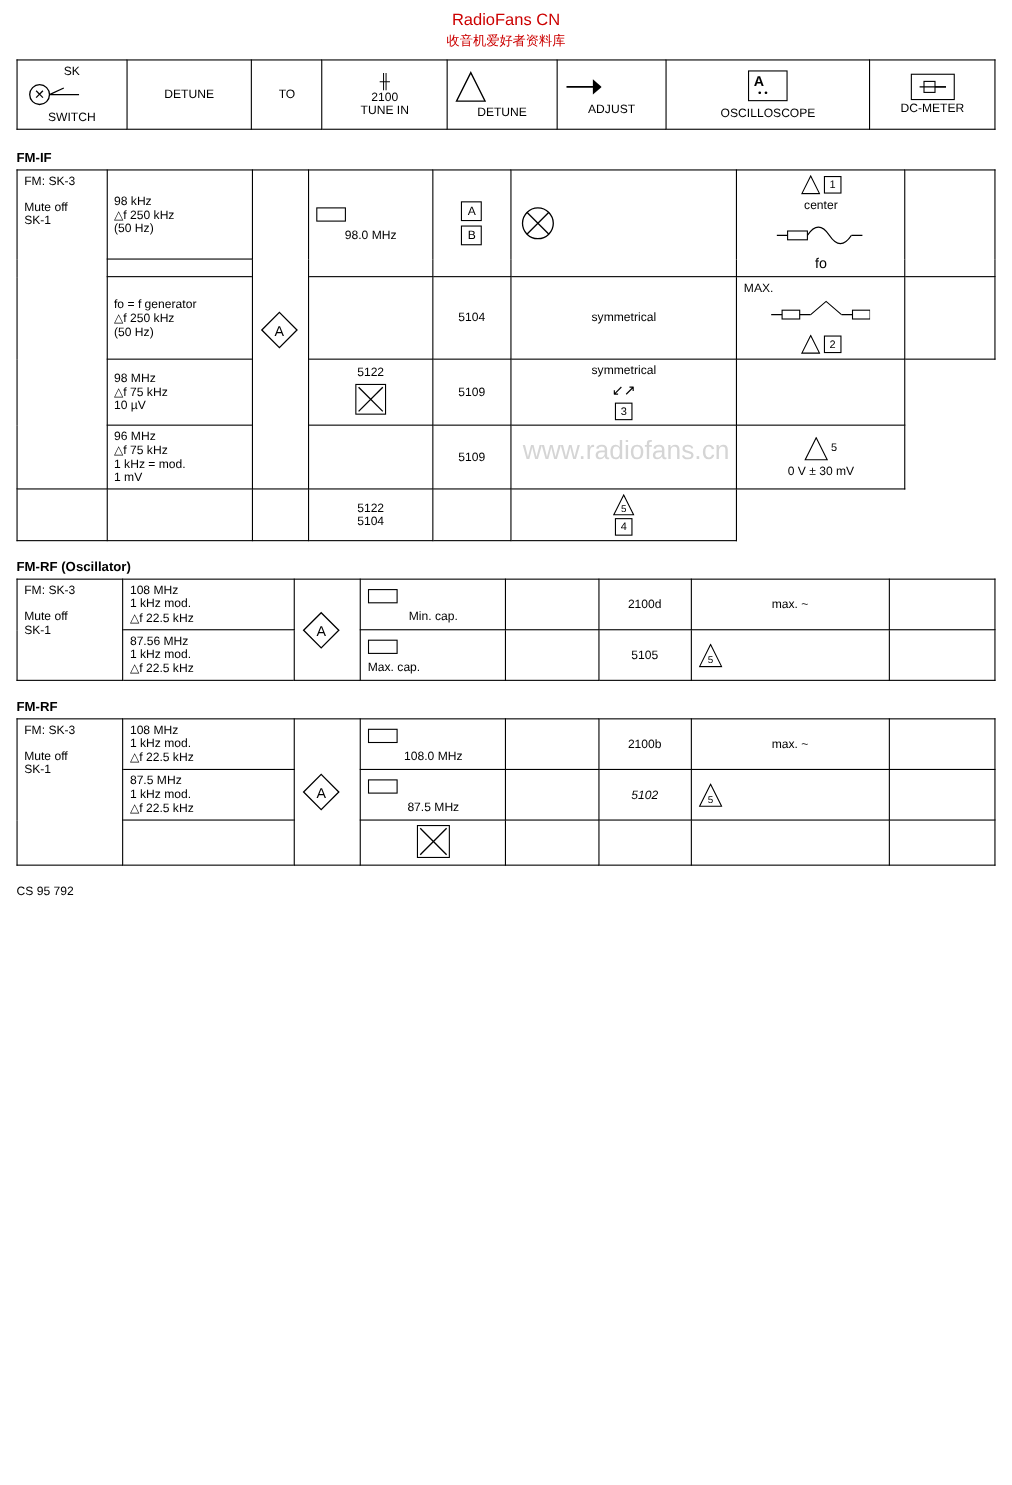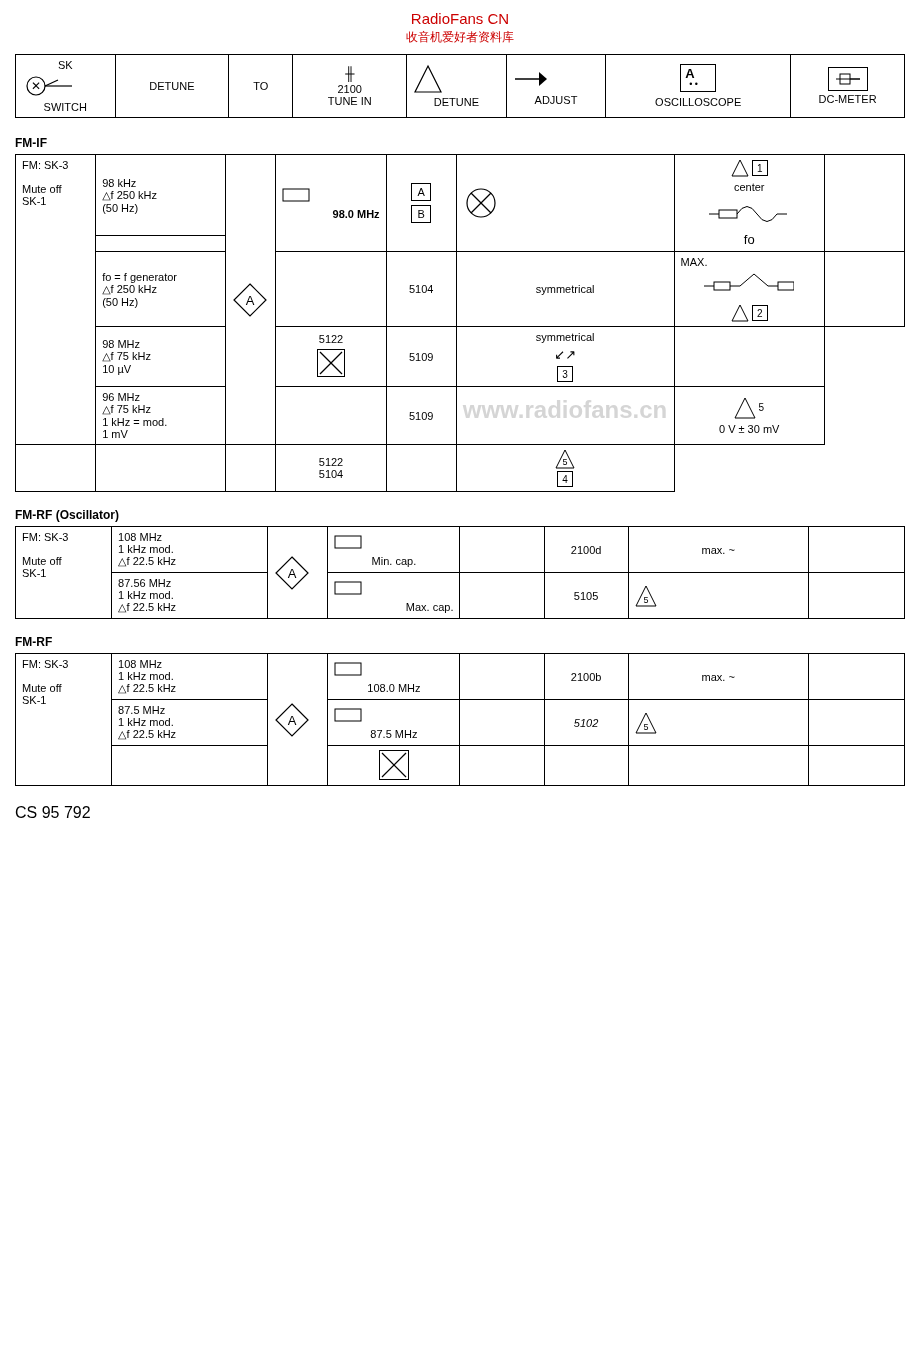--- a/index.html
+++ b/index.html
@@ -68,21 +68,21 @@
     .numbered-square {
       display: inline-flex;
       align-items: center;
       justify-content: center;
       width: 16px; height: 16px;
       border: 1px solid #000;
       font-size: 10px;
     }
 
     .footer-text {
-      font-size: 16px;
+      font-size: 11px;
       margin-top: 18px;
       color: #000;
     }
 
     .rowspan-left {
       text-align: left;
       vertical-align: top;
       font-size: 11px;
     }
   </style>
@@ -175,21 +175,21 @@
       98 kHz<br>△f 250 kHz<br>(50 Hz)
     </td>
 
     <td rowspan="5" style="width:50px; text-align:center; vertical-align:middle;">
       <svg width="36" height="36">
         <polygon points="18,2 34,18 18,34 2,18" fill="none" stroke="#000" stroke-width="1.2"></polygon>
         <text x="18" y="23" text-anchor="middle" font-size="13">A</text>
       </svg>
     </td>
 
-    <td rowspan="2" style="width:110px; text-align:right; vertical-align:middle;font-weight:bold;">
+    <td rowspan="2" style="width:110px; text-align:center; vertical-align:middle;">
       <div style="margin-bottom:4px;">
         <svg width="28" height="18">
           <rect x="1" y="3" width="26" height="12" fill="none" stroke="#000" stroke-width="1"></rect>
         </svg>
       </div>
       98.0 MHz
     </td>
 
     <td rowspan="2" style="width:70px; text-align:center; vertical-align:middle;">
       <div style="margin-bottom:4px;">
@@ -296,21 +296,21 @@
     </td>
     <td></td>
   </tr>
 
   <tr>
     <td>
       96 MHz<br>△f 75 kHz<br>1 kHz = mod.<br>1 mV
     </td>
     <td></td>
     <td style="text-align:center;">5109</td>
-    <td style="text-align:left; color:#bbb; font-size:18px; position:relative;font-weight:bold;">
+    <td style="text-align:right; color:#bbb; font-size:18px; position:relative;">
       <div style="position:relative; min-height:40px;">
         <span style="color:rgba(150,150,150,0.4); font-size:24px; white-space:nowrap;">www.radiofans.cn</span>
       </div>
     </td>
     <td style="text-align:center; vertical-align:middle;">
       <div style="display:flex; align-items:center; justify-content:center; margin-bottom:4px;">
         <svg width="22" height="22">
           <polygon points="11,1 21,21 1,21" fill="none" stroke="#000" stroke-width="1"></polygon>
         </svg>
         <span style="font-size:10px; margin-left:2px;">5</span>
@@ -368,21 +368,21 @@
     </td>
     <td style="width:70px;"></td>
     <td style="width:70px; text-align:center;">2100d</td>
     <td style="width:150px; text-align:center;">max. ~</td>
     <td style="width:80px;"></td>
   </tr>
   <tr>
     <td>
       87.56 MHz<br>1 kHz mod.<br>△f 22.5 kHz
     </td>
-    <td style="text-align:right;">
+    <td style="text-align:left;">
       <div style="margin-bottom:4px;">
         <svg width="28" height="18">
           <rect x="1" y="3" width="26" height="12" fill="none" stroke="#000" stroke-width="1"></rect>
         </svg>
       </div>
       Max. cap.
     </td>
     <td></td>
     <td style="text-align:center;">5105</td>
     <td style="text-align:center;">

